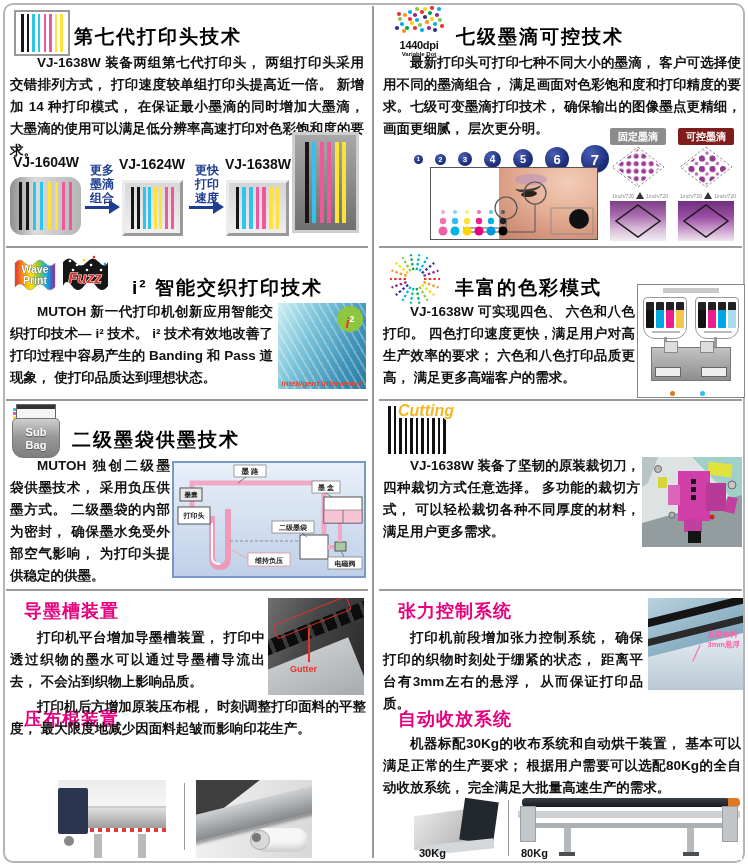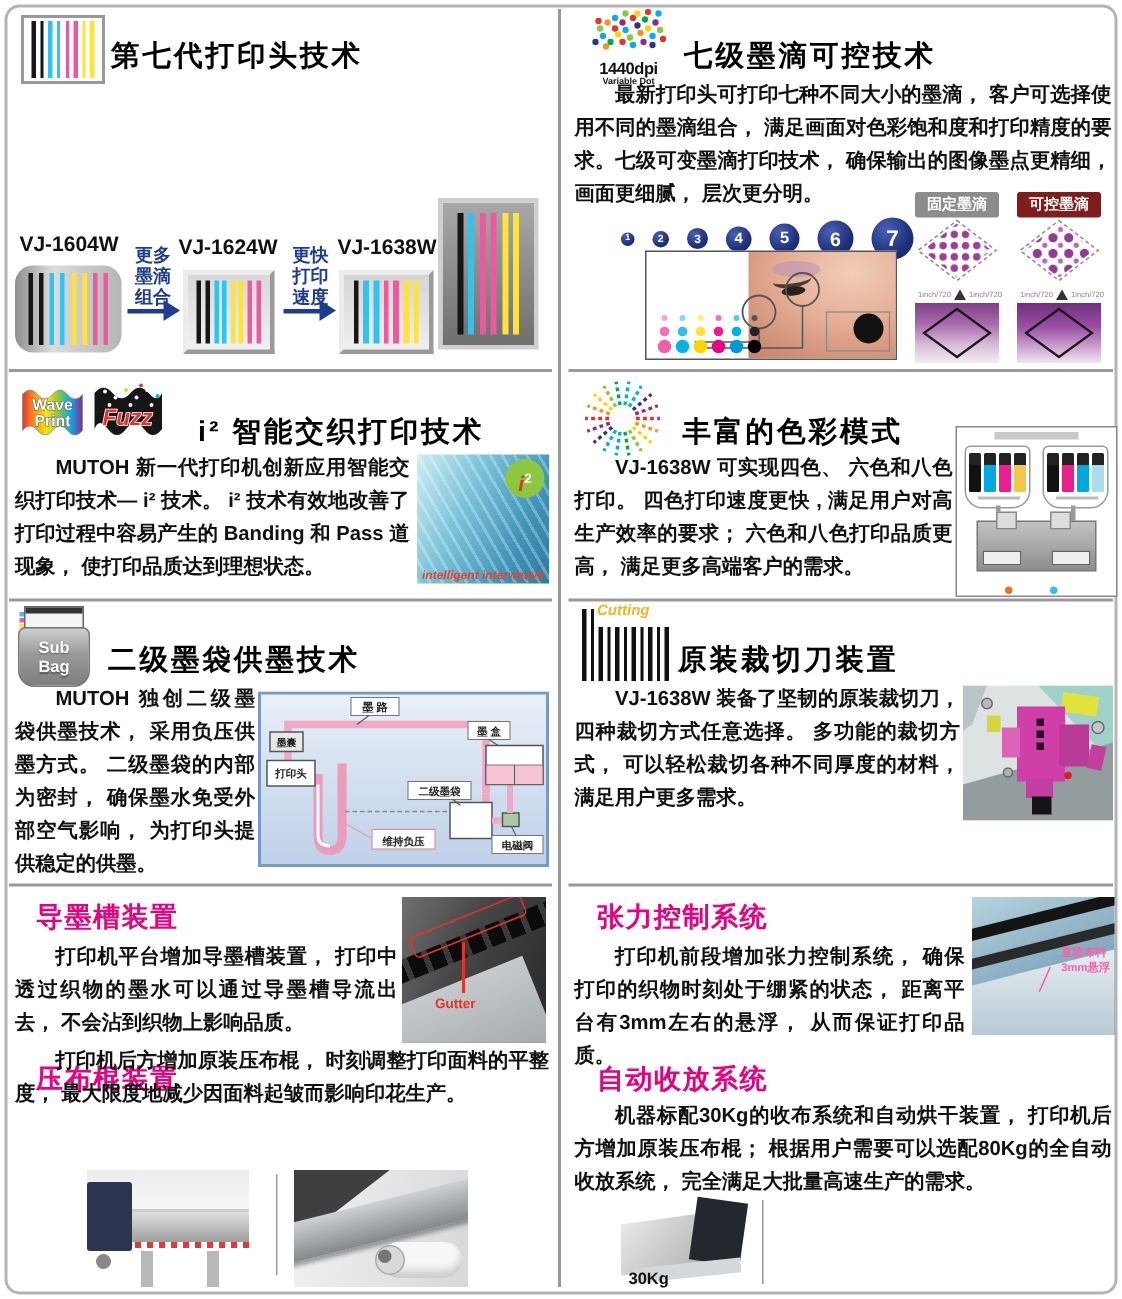--- a/index.html
+++ b/index.html
@@ -137,21 +137,21 @@
   .l3-title{left:72px;top:427px;}
   .l3-body{left:10px;top:455px;width:160px;}
   .sb-d{left:172px;top:461px;}
   .sb-d text{font-weight:bold;fill:#222;}
 
   
   .cut-icon{left:388px;top:402px;width:66px;height:52px;}
   .cut-bars{position:absolute;left:0;bottom:0;display:flex;gap:3px;align-items:flex-end;height:100%;}
   .cut-bars i{display:block;width:2.5px;background:#111;height:36px;}
   .cut-bars i:nth-child(1),.cut-bars i:nth-child(2){height:48px;}
-  .cut-word{position:absolute;left:10px;top:0;font-size:10px;font-weight:bold;font-style:italic;color:#f2b626;
+  .cut-word{position:absolute;left:10px;top:0;font-size:16px;font-weight:bold;font-style:italic;color:#f2b626;
             text-shadow:-1px 0 #fff,1px 0 #fff,0 -1px #fff,0 1px #fff;}
   .r3-title{left:452px;top:427px;}
   .r3-body{left:383px;top:455px;width:257px;}
   .cad-img{left:642px;top:457px;width:100px;height:90px;}
 
   
   .l4-title{left:24px;top:599px;}
   .l4-body{left:10px;top:627px;width:255px;}
   .gut-img{left:268px;top:598px;width:96px;height:97px;overflow:hidden;
            background:linear-gradient(115deg,#707070 0%,#474747 40%,#262626 100%);}
@@ -238,20 +238,21 @@
     <i class="st-k"></i>
       <i class="st-k"></i>
       <i class="st-c"></i>
       <i class="st-c"></i>
     <i class="st-m"></i>
       <i class="st-m"></i>
       <i class="st-y"></i>
       <i class="st-y"></i>
   </div>
   <div class="sec-title l1-title">第七代打印头技术</div>
+  <div class="body-txt l1-body">VJ-1638W 装备两组第七代打印头， 两组打印头采用交错排列方式， 打印速度较单组打印头提高近一倍。 新增加 14 种打印模式， 在保证最小墨滴的同时增加大墨滴， 大墨滴的使用可以满足低分辨率高速打印对色彩饱和度的要求。</div>
 
   <div class="model m1">VJ-1604W</div>
   <div class="model m2">VJ-1624W</div>
   <div class="model m3">VJ-1638W</div>
 
   <div class="phead ph1">
     <i class="st-k"></i>
       <i class="st-k"></i>
       <i class="st-c"></i>
       <i class="st-c"></i>
@@ -586,21 +587,20 @@
         <i></i>
         <i></i>
         <i></i>
         <i></i>
         <i></i>
         <i></i>
         <i></i>
     </div>
     <span class="cut-word">Cutting</span>
   </div>
-  <div class="sec-title r3-title">原装裁切刀装置</div>
   <div class="body-txt r3-body">VJ-1638W 装备了坚韧的原装裁切刀， 四种裁切方式任意选择。 多功能的裁切方式， 可以轻松裁切各种不同厚度的材料， 满足用户更多需求。</div>
   <svg class="abs cad-img" width="100" height="90" viewBox="0 0 100 90">
     <rect width="100" height="90" fill="#dde2e3"></rect>
     <polygon points="50,0 100,0 100,52" fill="#9fd0c9"></polygon>
     <polygon points="0,66 100,38 100,90 0,90" fill="#939c9f"></polygon>
     <polygon points="0,0 16,0 6,26 0,30" fill="#b9c4c6"></polygon>
     <rect x="66" y="6" width="24" height="13" fill="#e2e23e" transform="rotate(8 78 12)"></rect>
     <rect x="16" y="20" width="9" height="11" fill="#d6d63a"></rect>
     <rect x="36" y="14" width="32" height="50" fill="#cf3fa7"></rect>
     <rect x="64" y="26" width="20" height="28" fill="#b93a96"></rect>
@@ -654,21 +654,34 @@
     <div class="ten-bar2"></div>
     <div class="ten-fab"></div>
     <div class="ten-ptr"></div>
     <div class="ten-lab">
       <div>直喷布料</div>
       <div>3mm悬浮</div>
     </div>
   </div>
 
   <div class="pink-title r5-title">自动收放系统</div>
-  <div class="body-txt r5-body">机器标配30Kg的收布系统和自动烘干装置， 打印机后方增加原装压布棍； 根据用户需要可以选配80Kg的全自动收放系统， 完全满足大批量高速生产的需求。</div>
+  <div class="body-txt r5-body">机器标配30Kg的收布系统和自动烘干装置， 基本可以满足正常的生产要求； 根据用户需要可以选配80Kg的全自动收放系统， 完全满足大批量高速生产的需求。</div>
   <div class="abs tk30">
     <div class="tk30-wedge"></div>
     <div class="tk30-dark"></div>
     <div class="tk30-base"></div>
     <div class="kg-lab">30Kg</div>
   </div>
   <div class="ph-div pd2"></div>
+  <div class="abs tk80">
+    <div class="tk80-roller"></div>
+    <div class="tk80-cap"></div>
+    <div class="tk80-bar1"></div>
+    <div class="tk80-bar2"></div>
+    <div class="tk80-plate pl-l"></div>
+    <div class="tk80-plate pl-r"></div>
+    <div class="tk80-leg tl-a"></div>
+    <div class="tk80-leg tl-b"></div>
+    <div class="tk80-foot tf-a"></div>
+    <div class="tk80-foot tf-b"></div>
+    <div class="kg-lab">80Kg</div>
+  </div>
 </div>
 
 </body></html>

